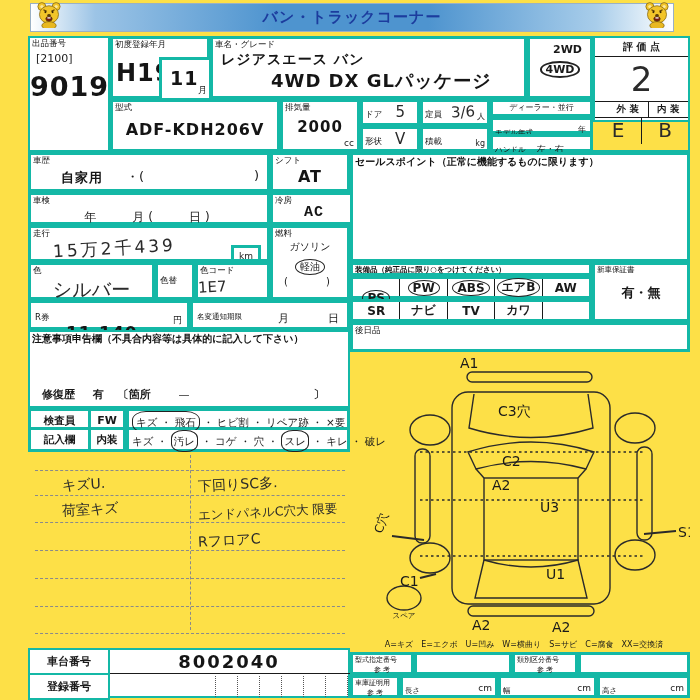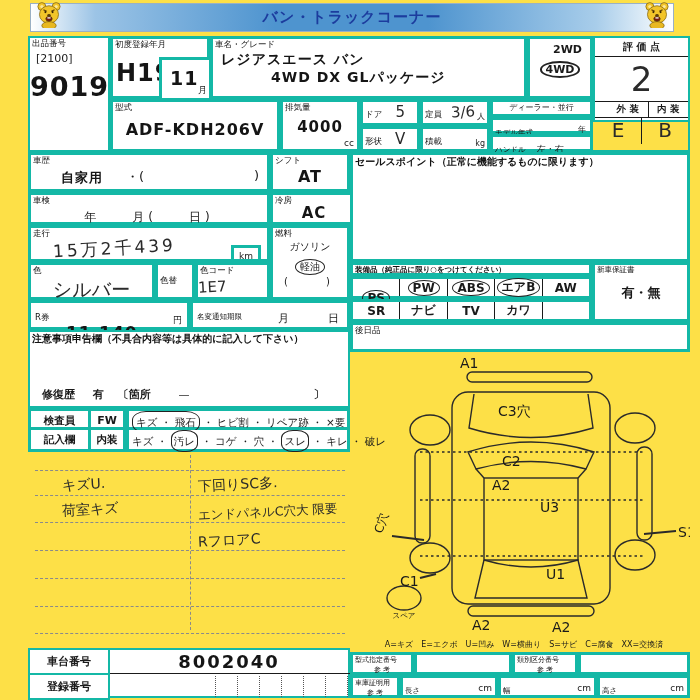--- a/index.html
+++ b/index.html
@@ -81,21 +81,21 @@
     <span class="pv" style="font-size:24px;position:absolute;left:3px;top:20px;">H19</span>
     <div class="cell" style="left:46px;top:18px;width:53px;height:44px;">
       <span class="pv" style="font-size:19px;position:absolute;left:8px;top:7px;">11</span>
       <span style="font-size:9px;position:absolute;right:2px;bottom:1px;">月</span>
     </div>
   </div>
 
   <div class="cell" style="left:210px;top:36px;width:317px;height:63px;">
     <span class="lbl">車名・グレード</span>
     <div class="pv" style="font-size:14px;padding-left:8px;">レジアスエース バン</div>
-    <div class="pv" style="font-size:14px;padding-left:58px;">4WD DX GLパッケージ</div>
+    <div class="pv" style="font-size:18px;padding-left:58px;">4WD DX GLパッケージ</div>
   </div>
 
   <div class="cell" style="left:527px;top:36px;width:66px;height:63px;">
     <div style="font-size:11px;font-weight:bold;text-align:right;padding:4px 8px 0 0;">2WD</div>
     <div style="text-align:center;margin-top:2px;">
       <span class="circ" style="font-size:11px;font-weight:bold;border-width:2px;">4WD</span>
     </div>
   </div>
 
   <div class="cell thick" style="left:593px;top:36px;width:97px;height:86px;">
@@ -111,21 +111,21 @@
     </div>
   </div>
 
   <div class="cell" style="left:110px;top:99px;width:170px;height:53px;">
     <span class="lbl">型式</span>
     <div class="pv" style="font-size:16px;text-align:center;margin-top:6px;">ADF-KDH206V</div>
   </div>
 
   <div class="cell" style="left:280px;top:99px;width:80px;height:53px;">
     <span class="lbl">排気量</span>
-    <div class="pv" style="font-size:15px;text-align:center;margin-top:4px;">4000</div>
+    <div class="pv" style="font-size:15px;text-align:center;margin-top:4px;">2000</div>
     <span style="font-size:9px;position:absolute;right:3px;bottom:1px;">cc</span>
   </div>
 
   <div class="cell" style="left:360px;top:99px;width:60px;height:27px;">
     <span class="lbl" style="display:inline;">ドア</span>
     <span class="hand" style="font-size:15px;margin-left:6px;">5</span>
   </div>
   <div class="cell" style="left:360px;top:126px;width:60px;height:26px;">
     <span class="lbl" style="display:inline;">形状</span>
     <span class="hand" style="font-size:15px;margin-left:6px;">V</span>
@@ -165,21 +165,21 @@
     <span class="lbl">シフト</span>
     <div class="pv" style="font-size:16px;text-align:center;">AT</div>
   </div>
 
   <div class="cell" style="left:28px;top:192px;width:242px;height:33px;">
     <span class="lbl">車検</span>
     <div style="font-size:12px;text-align:center;margin-top:2px;letter-spacing:4px;">年　　月(　　日)</div>
   </div>
   <div class="cell" style="left:270px;top:192px;width:88px;height:33px;">
     <span class="lbl">冷房</span>
-    <div class="pv" style="font-size:15px;text-align:center;margin-top:-3px;">AC</div>
+    <div class="pv" style="font-size:15px;text-align:center;margin-top:-3px;font-family:Liberation Mono, monospace;">AC</div>
   </div>
 
   <div class="cell" style="left:28px;top:225px;width:242px;height:37px;">
     <span class="lbl">走行</span>
     <span class="hand rot" style="font-size:17px;position:absolute;left:22px;top:9px;letter-spacing:3px;">15万2千439</span>
     <span class="cell" style="left:200px;top:17px;width:30px;height:17px;font-size:9px;text-align:center;line-height:16px;">km</span>
   </div>
 
   <div class="cell" style="left:270px;top:225px;width:80px;height:75px;">
     <span class="lbl">燃料</span>

